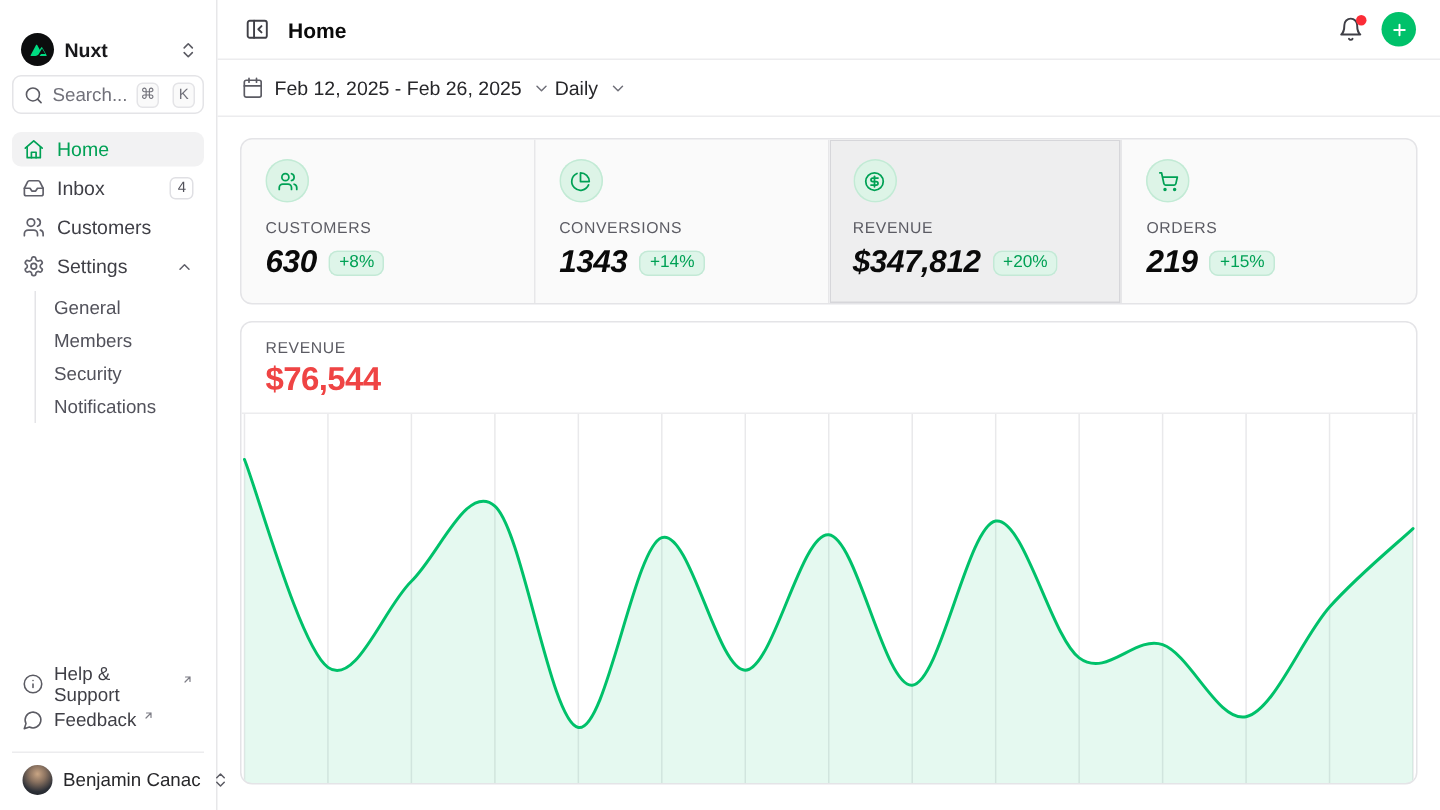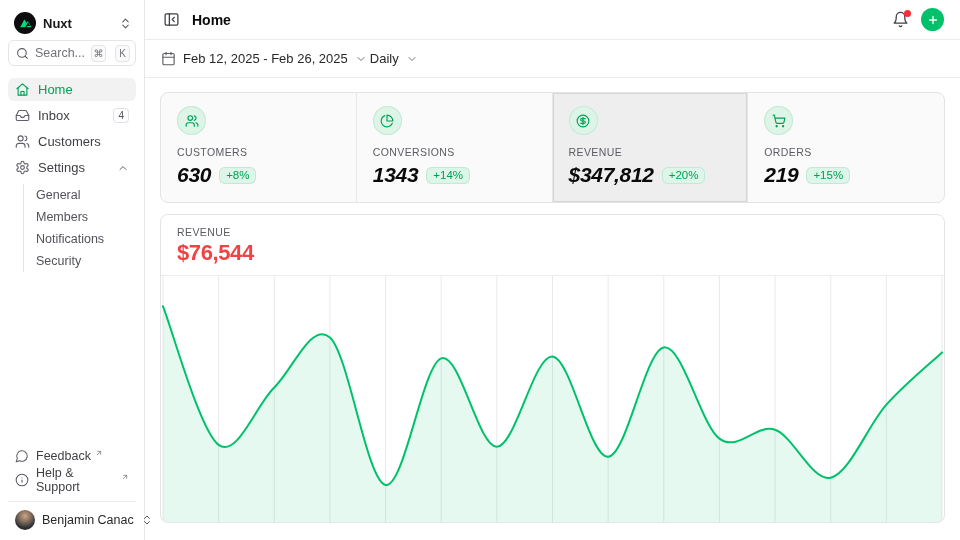--- a/index.html
+++ b/index.html
@@ -2,21 +2,21 @@
 <html><head>
 <meta charset="utf-8">
 <style>
   * { margin:0; padding:0; box-sizing:border-box; }
   html,body { width:960px; height:540px; overflow:hidden; background:#fff;
     font-family:"Liberation Sans", sans-serif; color:#18181b; }
   .app { display:flex; width:960px; height:540px; }
 
   
   .sidebar { width:145px; min-width:145px; border-right:1px solid #e7e7e9;
-    display:flex; flex-direction:column; padding:10px 8px 8px; background:#fff; }
+    display:flex; flex-direction:column; padding:20px 8px 8px; background:#fff; }
   .ws-row { display:flex; align-items:center; gap:7px; padding:0 4px 0 6px; height:26px; cursor:pointer; }
   .ws-logo { width:22px; height:22px; border-radius:50%; background:#0c0d0e;
     display:flex; align-items:center; justify-content:center; flex:none; }
   .ws-name { font-size:13px; font-weight:700; color:#18181b; flex:1; }
   .icon { display:inline-flex; align-items:center; justify-content:center; color:#5b5b63; flex:none; }
   .search-box { margin-top:4px; height:26px; border:1px solid #e4e4e7; border-radius:6px;
     display:flex; align-items:center; gap:6px; padding:0 5px 0 7px; background:#fff; cursor:text; }
   .search-ph { font-size:12.5px; color:#71717a; flex:1; }
   .kbd { width:17px; height:17px; border:1px solid #e4e4e7; background:#fafafa; border-radius:4px;
     font-size:10px; color:#71717a; display:flex; align-items:center; justify-content:center; }
@@ -162,48 +162,48 @@
         <span class="nav-label">Settings</span>
         <span class="icon">
           <svg width="12" height="12" viewBox="0 0 24 24" fill="none" stroke="currentColor" stroke-width="2" stroke-linecap="round" stroke-linejoin="round">
               <path d="m18 15-6-6-6 6"></path>
             </svg>
         </span>
       </div>
       <div class="submenu">
         <div class="submenu-item">General</div>
         <div class="submenu-item">Members</div>
+        <div class="submenu-item">Security</div>
         <div class="submenu-item">Notifications</div>
-        <div class="submenu-item">Security</div>
       </div>
     </nav>
 
     <div class="side-footer">
-      <div class="foot-item">
-        <span class="icon">
-          <svg width="14" height="14" viewBox="0 0 24 24" fill="none" stroke="currentColor" stroke-width="1.8" stroke-linecap="round" stroke-linejoin="round">
-              <path d="M7.9 20A9 9 0 1 0 4 16.1L2 22Z"></path>
-            </svg>
-        </span>
-        <span>Feedback</span>
-        <span class="icon ext">
-          <svg width="8" height="8" viewBox="0 0 24 24" fill="none" stroke="currentColor" stroke-width="2.4" stroke-linecap="round" stroke-linejoin="round">
-              <path d="M7 17 17 7M8 7h9v9"></path>
-            </svg>
-        </span>
-      </div>
       <div class="foot-item">
         <span class="icon">
           <svg width="14" height="14" viewBox="0 0 24 24" fill="none" stroke="currentColor" stroke-width="1.8" stroke-linecap="round" stroke-linejoin="round">
               <circle cx="12" cy="12" r="10"></circle>
               <path d="M12 16v-4"></path>
               <path d="M12 8h.01"></path>
             </svg>
         </span>
         <span>Help &amp; Support</span>
+        <span class="icon ext">
+          <svg width="8" height="8" viewBox="0 0 24 24" fill="none" stroke="currentColor" stroke-width="2.4" stroke-linecap="round" stroke-linejoin="round">
+              <path d="M7 17 17 7M8 7h9v9"></path>
+            </svg>
+        </span>
+      </div>
+      <div class="foot-item">
+        <span class="icon">
+          <svg width="14" height="14" viewBox="0 0 24 24" fill="none" stroke="currentColor" stroke-width="1.8" stroke-linecap="round" stroke-linejoin="round">
+              <path d="M7.9 20A9 9 0 1 0 4 16.1L2 22Z"></path>
+            </svg>
+        </span>
+        <span>Feedback</span>
         <span class="icon ext">
           <svg width="8" height="8" viewBox="0 0 24 24" fill="none" stroke="currentColor" stroke-width="2.4" stroke-linecap="round" stroke-linejoin="round">
               <path d="M7 17 17 7M8 7h9v9"></path>
             </svg>
         </span>
       </div>
       <div class="user-row">
         <span class="avatar"></span>
         <span class="user-name">Benjamin Canac</span>
         <span class="icon">

